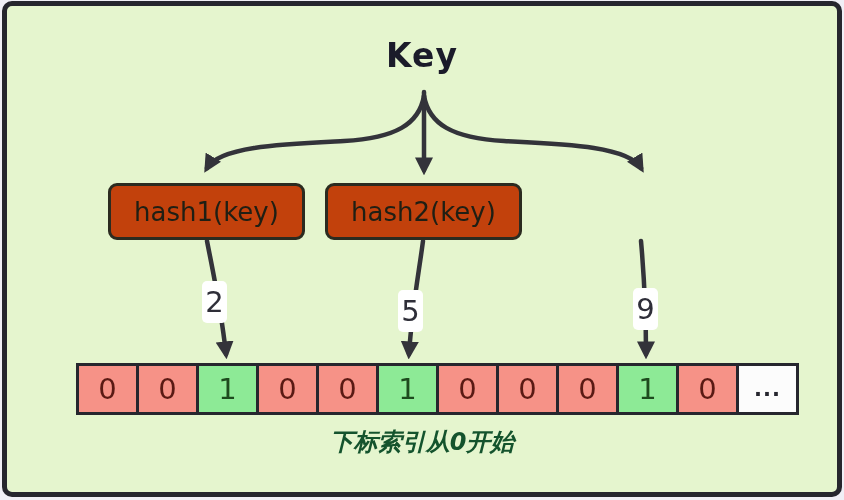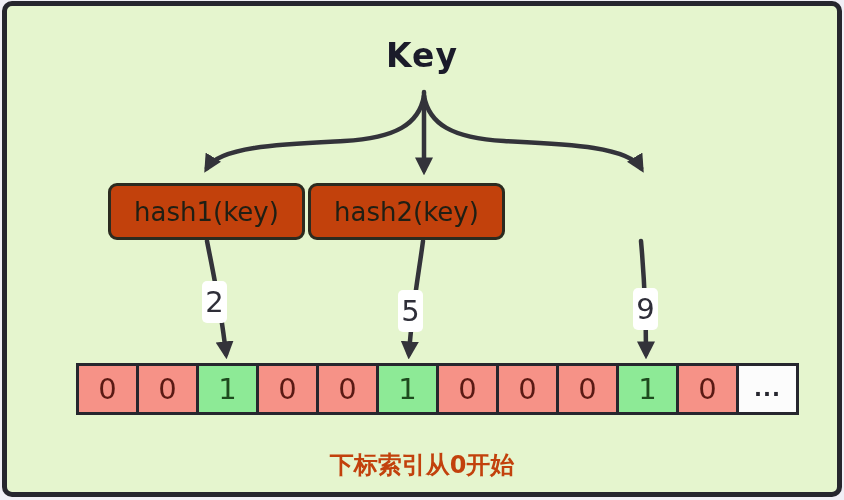--- a/index.html
+++ b/index.html
@@ -23,21 +23,21 @@
   svg.arrows{position:absolute;left:0;top:0;width:844px;height:500px;pointer-events:none;}
   .hash-box{
     position:absolute;top:183px;width:197px;height:57px;
     background:#c2410c;
     border:3px solid #2b2b20;border-radius:9px;
     box-sizing:border-box;
     display:flex;align-items:center;justify-content:center;
     font-size:26px;color:#1f1f14;
   }
   .hash-1{left:108px;}
-  .hash-2{left:308px;}
+  .hash-2{left:325px;}
   .hash-3{left:543px;}
   .idx-label{
     position:absolute;width:25px;height:42px;
     background:#ffffff;border-radius:5px;
     display:flex;align-items:center;justify-content:center;
     font-size:29px;color:#2e2e38;
   }
   .idx-1{left:202px;top:281px;}
   .idx-2{left:398px;top:290px;}
   .idx-3{left:633px;top:288px;}
@@ -49,23 +49,23 @@
     width:63px;height:52px;box-sizing:border-box;
     border:3px solid #26262e;
     display:flex;align-items:center;justify-content:center;
     font-size:29px;
   }
   .bit-cell + .bit-cell{margin-left:-3px;}
   .bit-cell.zero{background:#f69287;color:#5a1a14;}
   .bit-cell.one{background:#8dea96;color:#1e4a1e;}
   .bit-cell.ellipsis{background:#fcfcfc;color:#26262e;font-size:21px;font-weight:bold;letter-spacing:1px;}
   .caption{
-    position:absolute;left:0;top:449px;width:844px;
+    position:absolute;left:0;top:426px;width:844px;
     text-align:center;
-    font-size:24px;font-weight:bold;color:#c2410c;
+    font-size:24px;font-weight:bold;color:#14532d;font-style:italic;
   }
 </style>
 </head>
 <body>
 
 <div class="canvas">
   <div class="frame"></div>
 
   <div class="title">Key</div>
 

